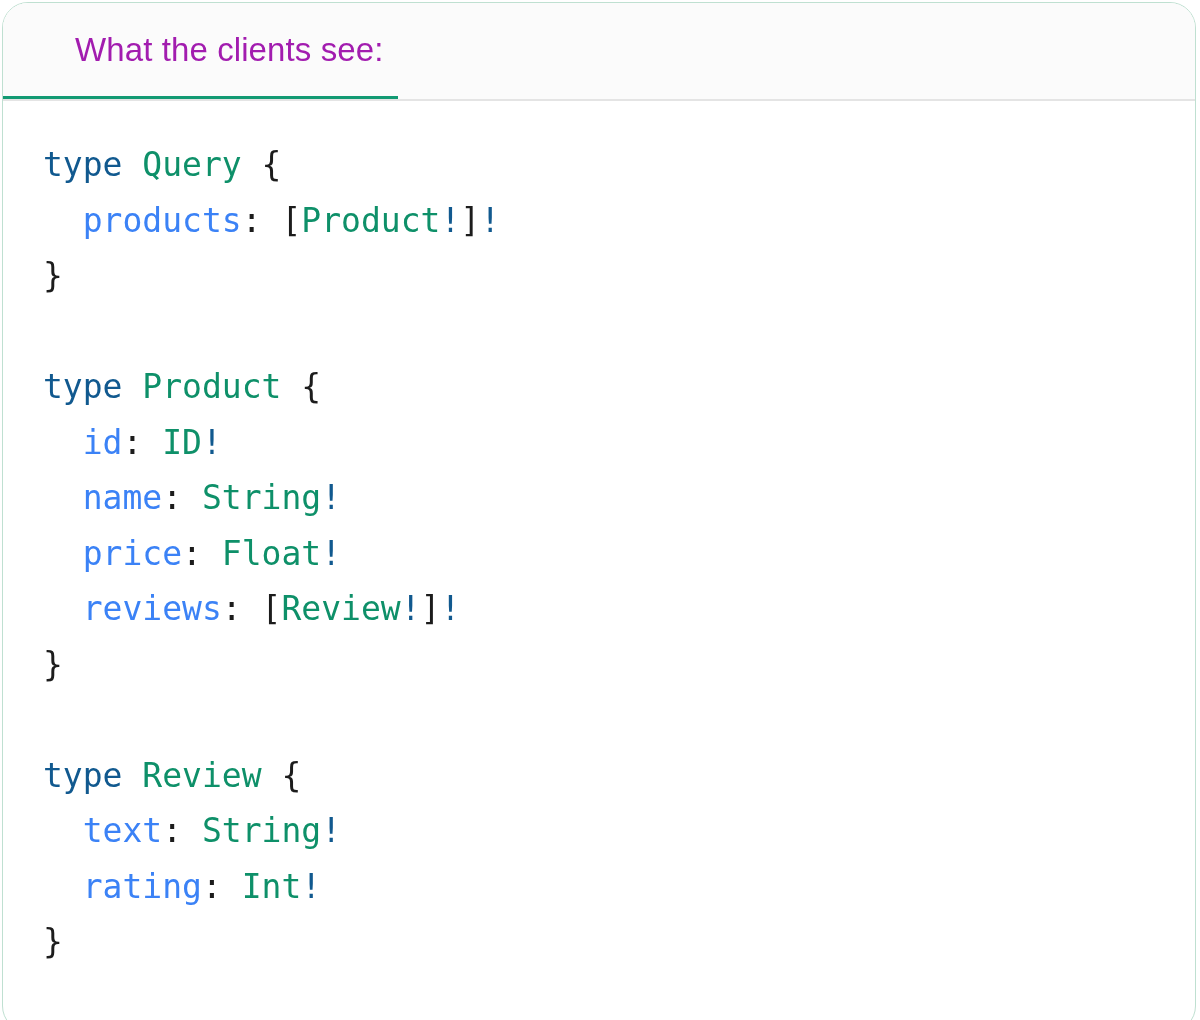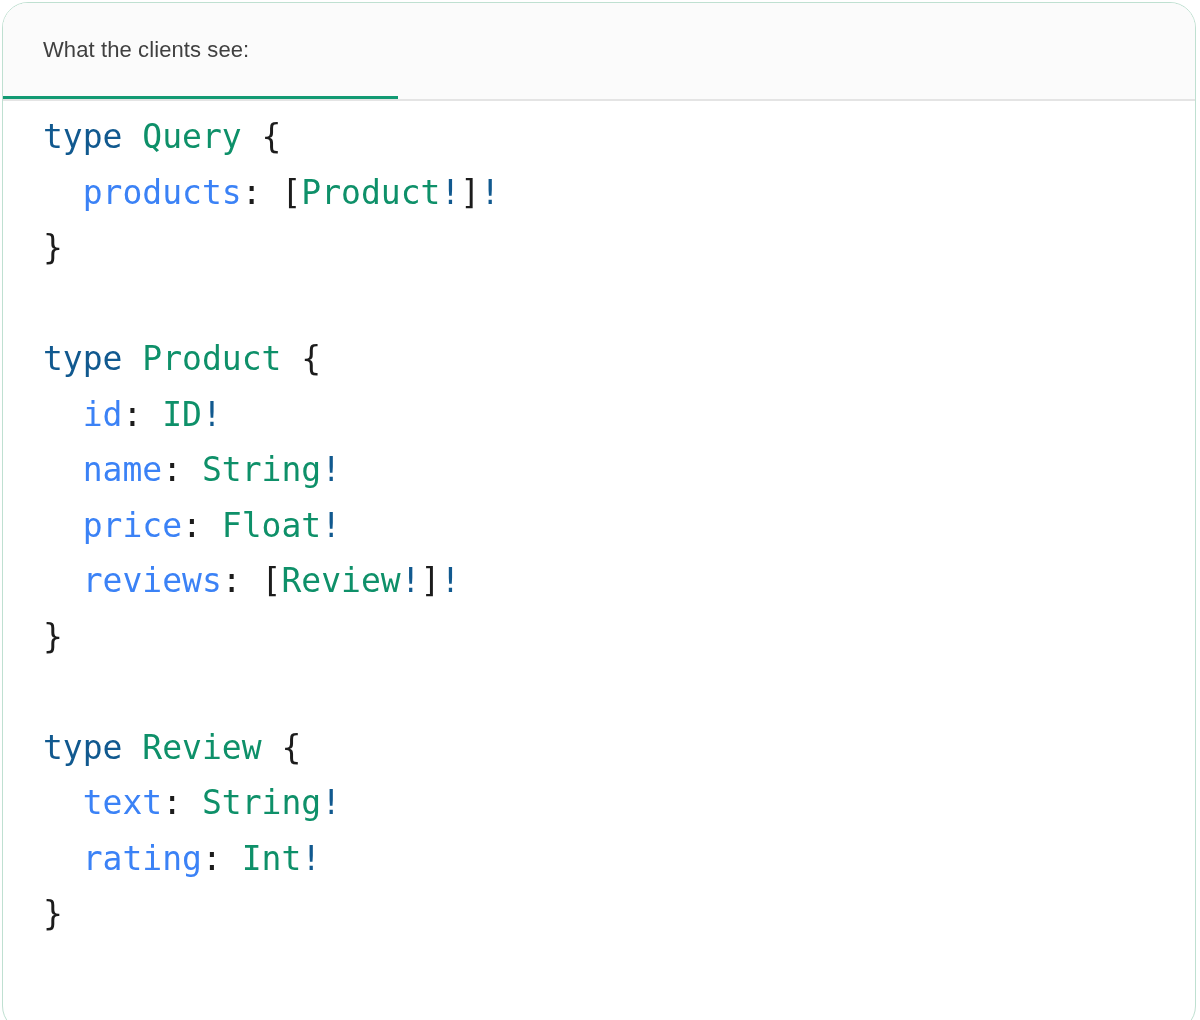--- a/index.html
+++ b/index.html
@@ -46,31 +46,33 @@
     display: flex;
     align-items: center;
     padding-left: 40px;
     box-sizing: border-box;
     background: #fbfbfb;
     border-bottom: 3px solid #129a73;
     cursor: pointer;
   }
   .tab-label {
     font-family: "Liberation Sans", sans-serif;
-    font-size: 22px;
+    font-size: 33px;
     font-weight: 400;
     letter-spacing: 0.1px;
-    color: #404040;
+    color: #a21caf;
     white-space: nowrap;
+    margin-left: 32px;
   }
 
   
   .code-body {
     padding: 8px 0 0 40px;
     background: #ffffff;
+    margin-top: 28px;
   }
   .code {
     font-family: "DejaVu Sans Mono", "Liberation Mono", monospace;
     font-size: 33px;
     line-height: 55.5px;
     white-space: pre;
     color: #1c1c1c;
     margin: 0;
     -webkit-font-smoothing: antialiased;
   }

